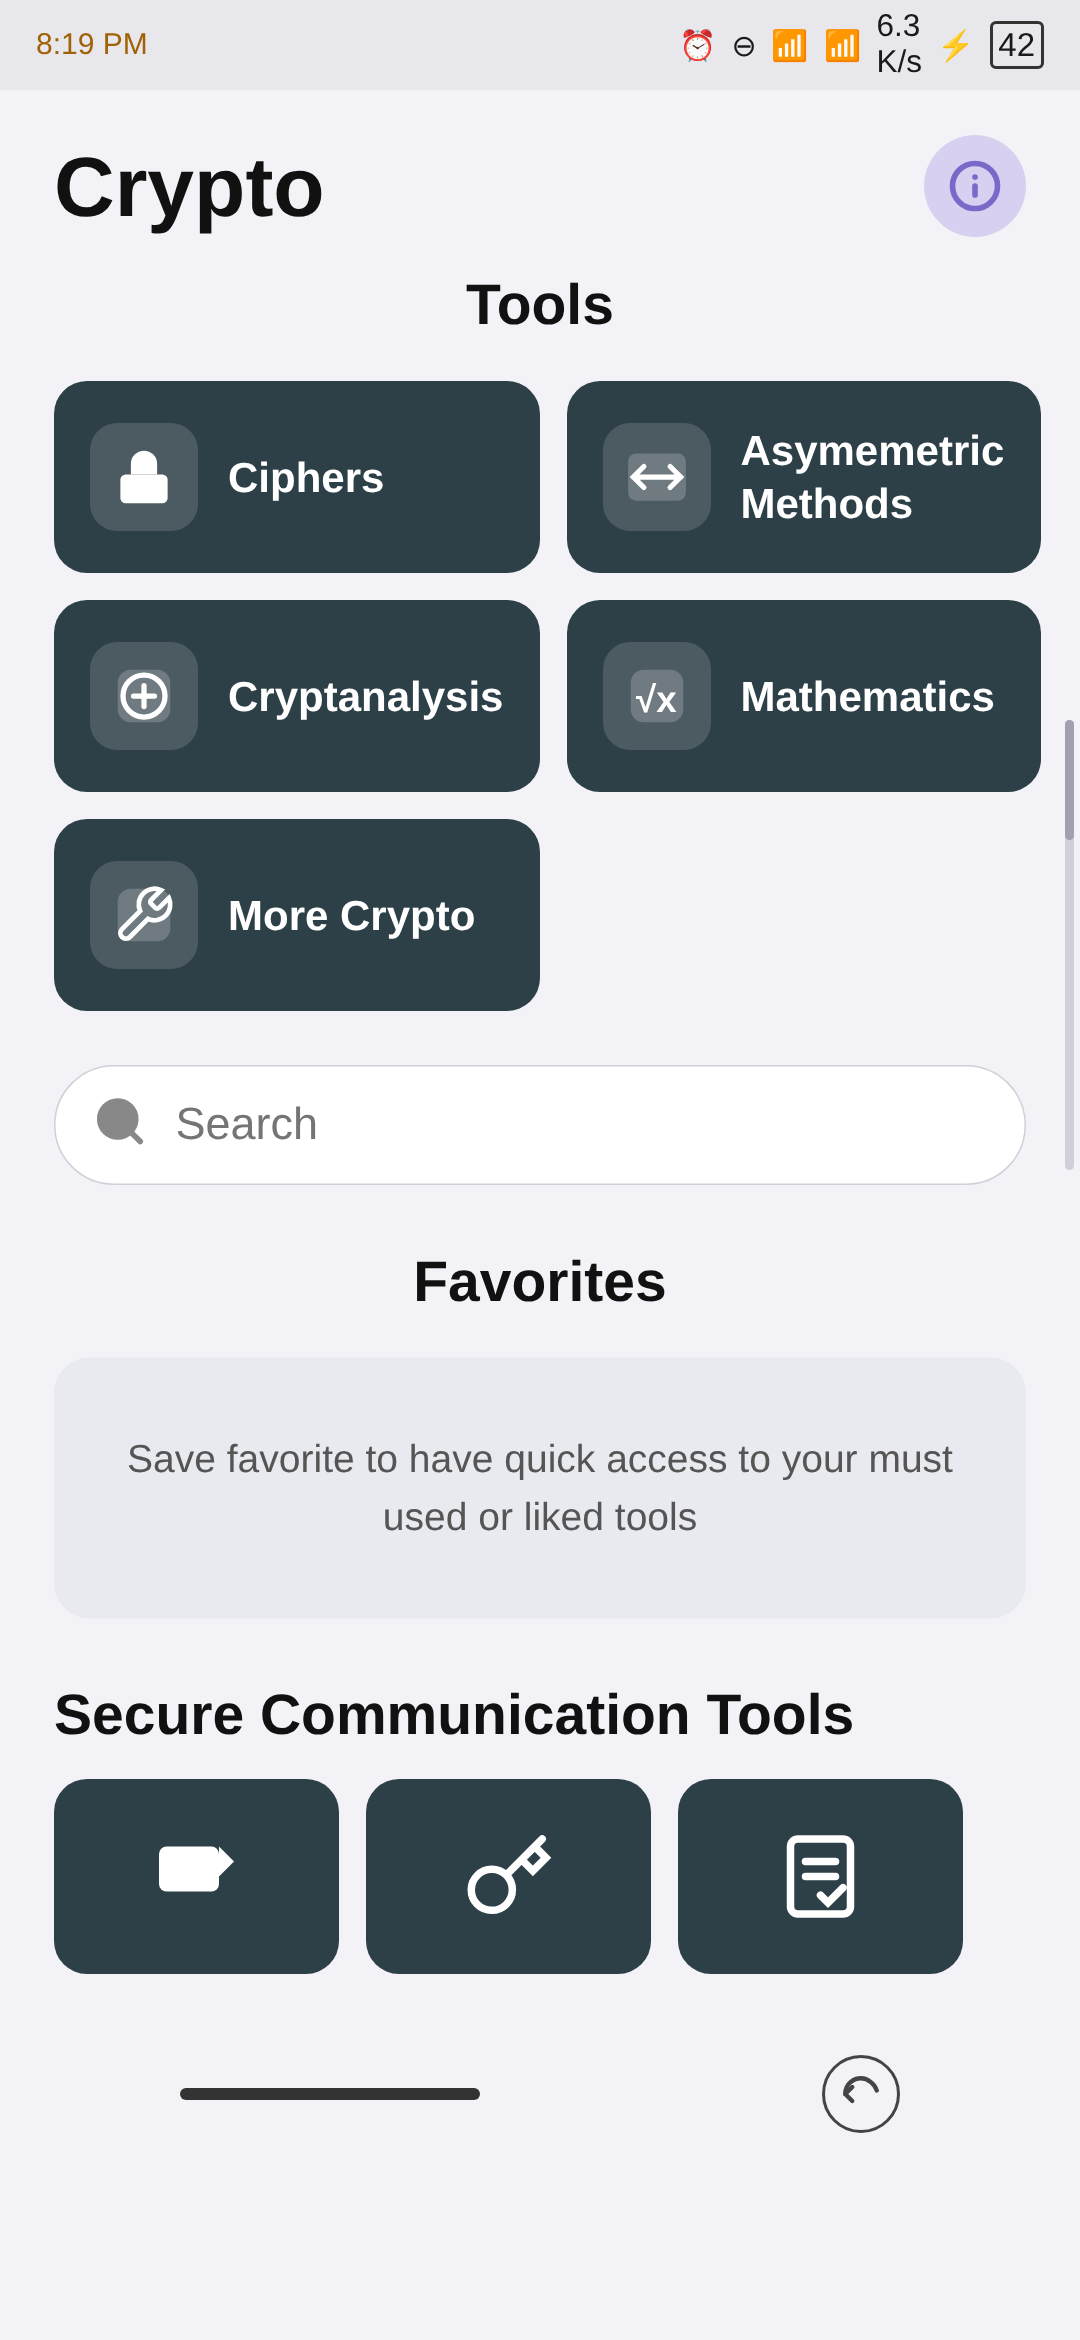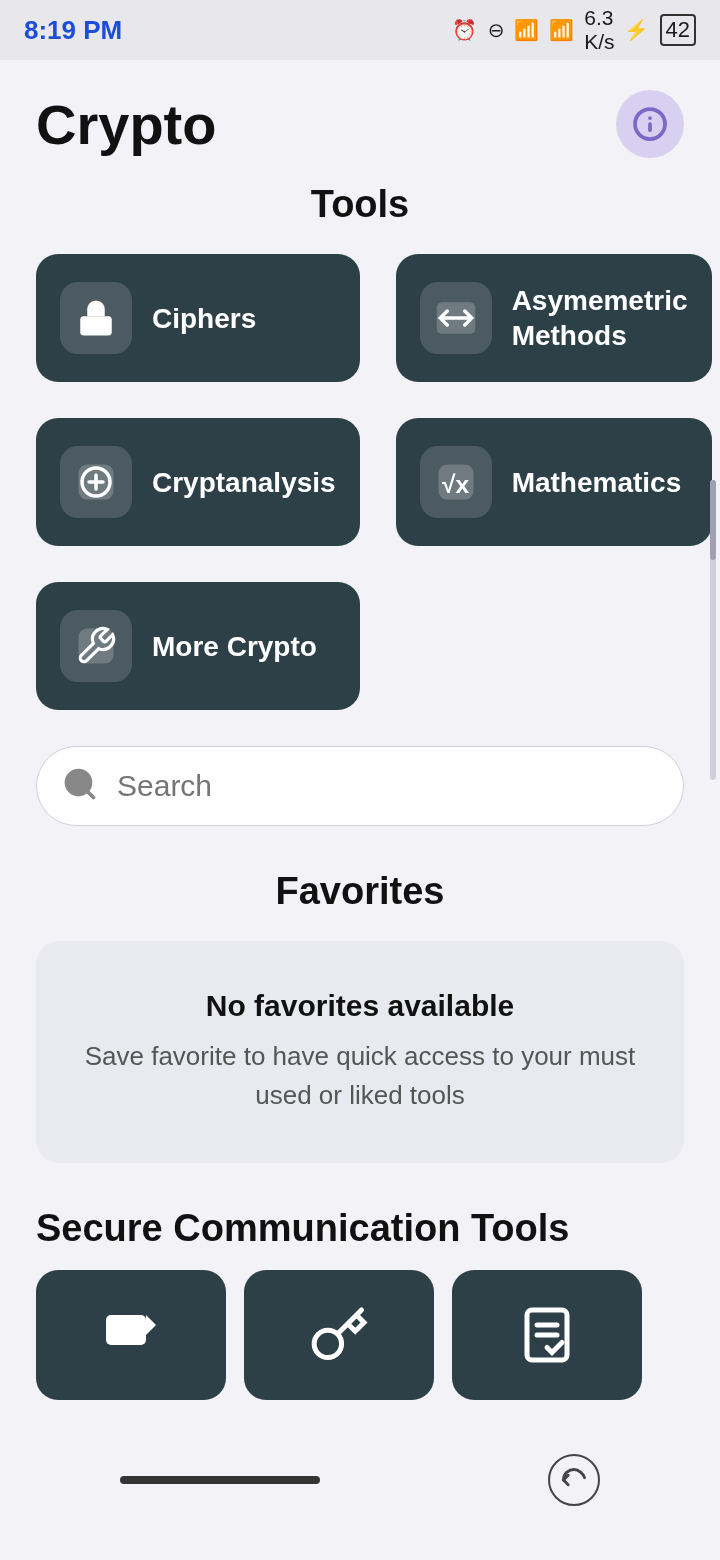--- a/index.html
+++ b/index.html
@@ -16,23 +16,23 @@
     .status-bar {
       width: 720px;
       height: 60px;
       background: #e8e8ec;
       display: flex;
       align-items: center;
       justify-content: space-between;
       padding: 0 24px;
     }
     .status-time {
-      font-size: 26px;
-      font-weight: 700;
-      color: #1d4ed8;
+      font-size: 20px;
+      font-weight: 400;
+      color: #a16207;
     }
     .status-icons {
       display: flex;
       align-items: center;
       gap: 10px;
       font-size: 22px;
       color: #1a1a1a;
     }
     .status-icons span {
       font-size: 20px;
@@ -78,21 +78,21 @@
       font-weight: 800;
       color: #111;
       margin-bottom: 28px;
       text-align: center;
     }
 
     
     .tools-grid {
       display: grid;
       grid-template-columns: 1fr 1fr;
-      gap: 36px;
+      gap: 18px;
       margin-bottom: 36px;
     }
     .tool-card {
       background: #2d3f47;
       border-radius: 22px;
       padding: 28px 24px;
       display: flex;
       align-items: center;
       gap: 20px;
       cursor: pointer;
@@ -342,21 +342,20 @@
         <circle cx="11" cy="11" r="8"></circle>
         <line x1="21" y1="21" x2="16.65" y2="16.65"></line>
       </svg>
     </div>
     <input type="text" class="search-box" placeholder="Search" style="">
   </div>
 
   <div class="favorites-section">
     <h2 class="section-title">Favorites</h2>
     <div class="favorites-empty-card">
-      <p class="favorites-empty-title">No favorites available</p>
       <p class="favorites-empty-text">Save favorite to have quick access to your must used or liked tools</p>
     </div>
   </div>
 
   <div class="secure-section">
     <h2 class="secure-title">Secure Communication Tools</h2>
     <div class="secure-cards-row">
 
       <div class="secure-card">
         <svg viewBox="0 0 24 24">

